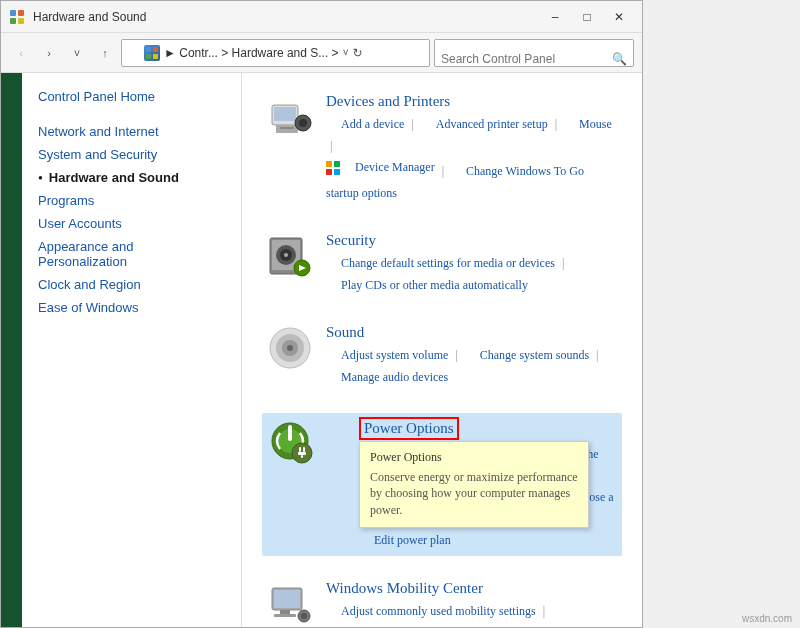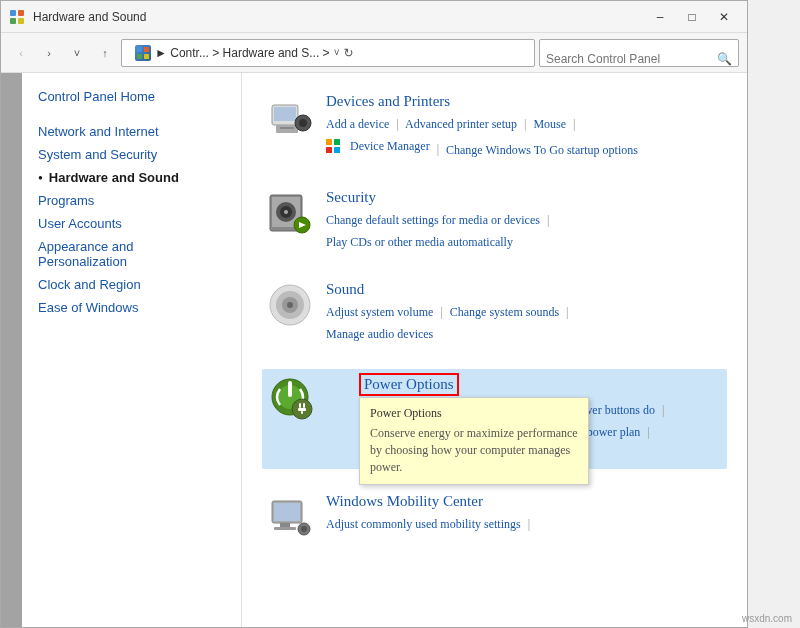--- a/index.html
+++ b/index.html
@@ -1,30 +1,30 @@
 <!DOCTYPE html>
 <html><head>
   <meta charset="utf-8">
   <style>
     * { margin: 0; padding: 0; box-sizing: border-box; }
     body { font-family: 'Segoe UI', Arial, sans-serif; font-size: 13px; background: #f0f0f0; width: 800px; height: 628px; overflow: hidden; }
 
     
-    .window { width: 748px; height: 628px; background: #a3a3a3; border: 1px solid #aaa; display: flex; flex-direction: column; }
+    .window { width: 643px; height: 628px; background: #14532d; border: 1px solid #aaa; display: flex; flex-direction: column; }
     .title-bar { background: #f5f5f5; height: 32px; display: flex; align-items: center; padding: 0 8px; border-bottom: 1px solid #ddd; justify-content: space-between; }
     .title-bar-left { display: flex; align-items: center; gap: 8px; }
     .title-bar-title { font-size: 12px; color: #333; }
     .title-bar-controls { display: flex; gap: 2px; }
     .title-bar-btn { width: 30px; height: 20px; border: none; background: transparent; cursor: pointer; font-size: 12px; color: #333; display: flex; align-items: center; justify-content: center; }
 
     
     .nav-bar { height: 40px; background: #f5f5f5; border-bottom: 1px solid #ddd; display: flex; align-items: center; padding: 0 8px; gap: 4px; }
     .nav-btn { background: transparent; border: 1px solid transparent; border-radius: 3px; width: 24px; height: 24px; cursor: pointer; display: flex; align-items: center; justify-content: center; font-size: 11px; color: #555; }
     .nav-btn.disabled { color: #bbb; cursor: default; }
-    .address-bar { flex: 1; height: 28px; border: 1px solid #aaa; background: #fff; display: flex; align-items: center; padding: 0 13px; border-radius: 2px; gap: 4px; font-size: 12px; color: #333; }
+    .address-bar { flex: 1; height: 28px; border: 1px solid #aaa; background: #fff; display: flex; align-items: center; padding: 0 22px; border-radius: 2px; gap: 4px; font-size: 12px; color: #333; }
     .address-icon { width: 16px; height: 16px; background: linear-gradient(135deg, #4a90d9, #2c5f8a); border-radius: 2px; display: flex; align-items: center; justify-content: center; }
     .address-dropdown { background: transparent; border: none; cursor: pointer; color: #555; font-size: 10px; }
     .address-refresh { background: transparent; border: none; cursor: pointer; color: #555; font-size: 12px; }
     .search-bar { width: 200px; height: 28px; border: 1px solid #aaa; border-radius: 2px; display: flex; align-items: flex-end; padding: 0 6px; background: #fff; }
     .search-bar input { border: none; outline: none; font-size: 12px; flex: 1; color: #aaa; background: transparent; }
     .search-icon { color: #555; font-size: 12px; }
 
     
     .main { display: flex; flex: 1; overflow: hidden; padding-left: 21px; }
 
@@ -39,21 +39,21 @@
     .content { flex: 1; background: #fff; padding: 16px 20px; overflow-y: auto; }
 
     
     .category { display: flex; align-items: flex-start; gap: 12px; margin-bottom: 20px; padding: 4px; border-radius: 2px; }
     .category.highlighted { background: #cce4f7; gap: 45px; }
     .category-icon { width: 48px; height: 48px; flex-shrink: 0; display: flex; align-items: center; justify-content: center; }
     .category-info { flex: 1; font-family: Liberation Serif, serif; }
     .category-title { color: #1a56a6; font-size: 15px; font-weight: normal; margin-bottom: 4px; cursor: pointer; }
     .category-title.outlined { border: 2px solid red; display: inline-block; padding: 1px 3px; }
     .category-links { font-size: 12px; color: #1a56a6; line-height: 1.8; }
-    .category-links a { color: #1a56a6; text-decoration: none; cursor: pointer; }
+    .category-links a { color: #1a56a6; text-decoration: none; cursor: pointer; margin-left: 15px; }
     .separator-dot { color: #999; margin: 0 4px; }
 
     
     .tooltip-container { position: relative; display: inline; }
     .tooltip { position: absolute; top: 20px; left: 0; background: #ffffcc; border: 1px solid #ccc; padding: 8px 10px; font-size: 12px; color: #333; width: 230px; z-index: 100; box-shadow: 2px 2px 5px rgba(0,0,0,0.2); }
     .tooltip-title { font-weight: normal; margin-bottom: 4px; }
     .tooltip-desc { color: #555; line-height: 1.4; }
 
     .watermark { position: fixed; bottom: 4px; right: 8px; font-size: 10px; color: #999; }
   </style>
@@ -137,21 +137,21 @@
           <div class="category-title">Devices and Printers</div>
           <div class="category-links">
             <a>Add a device</a>
             <span class="separator-dot">|</span>
             <a>Advanced printer setup</a>
             <span class="separator-dot">|</span>
             <a>Mouse</a>
             <span class="separator-dot">|</span>
             <br>
             
-            <span style="display:inline-flex;align-items:center;gap:10px;">
+            <span style="display:inline-flex;align-items:center;gap:0;">
               <svg width="14" height="14" viewBox="0 0 14 14">
                 <rect x="0" y="0" width="6" height="6" fill="#f59a00" rx="0.5"></rect>
                 <rect x="8" y="0" width="6" height="6" fill="#00b050" rx="0.5"></rect>
                 <rect x="0" y="8" width="6" height="6" fill="#e22920" rx="0.5"></rect>
                 <rect x="8" y="8" width="6" height="6" fill="#00a2e8" rx="0.5"></rect>
               </svg>
               <a>Device Manager</a>
             </span>
             <span class="separator-dot">|</span>
             <a>Change Windows To Go startup options</a>

